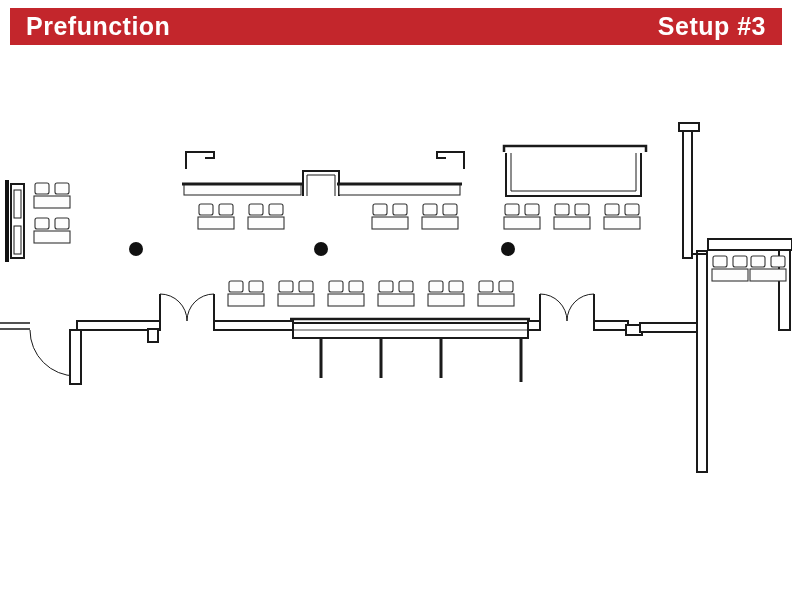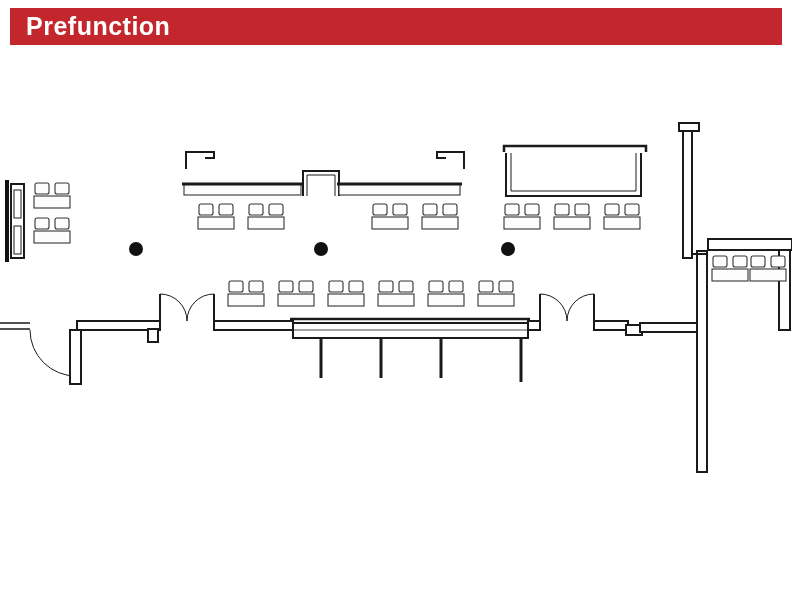--- a/index.html
+++ b/index.html
@@ -28,20 +28,21 @@
   .line{fill:none;stroke:#1a1a1a;}
   .furn{fill:#fdfdfd;stroke:#333333;stroke-width:1.1;}
 </style>
 </head>
 <body>
 
 <div class="canvas">
 
   <div class="title-bar" style="background-color: rgb(195, 38, 44); color: rgb(255, 255, 255);">
     <span>Prefunction</span>
+    <span>Setup #3</span>
   </div>
 
   <svg class="plan-svg" width="792" height="612" viewBox="0 0 792 612">
     <defs>
       <g id="seat-group">
         <rect class="furn" x="1" y="0" width="14" height="11" rx="2"></rect>
         <rect class="furn" x="21" y="0" width="14" height="11" rx="2"></rect>
         <rect class="furn" x="0" y="13" width="36" height="12"></rect>
       </g>
     </defs>

